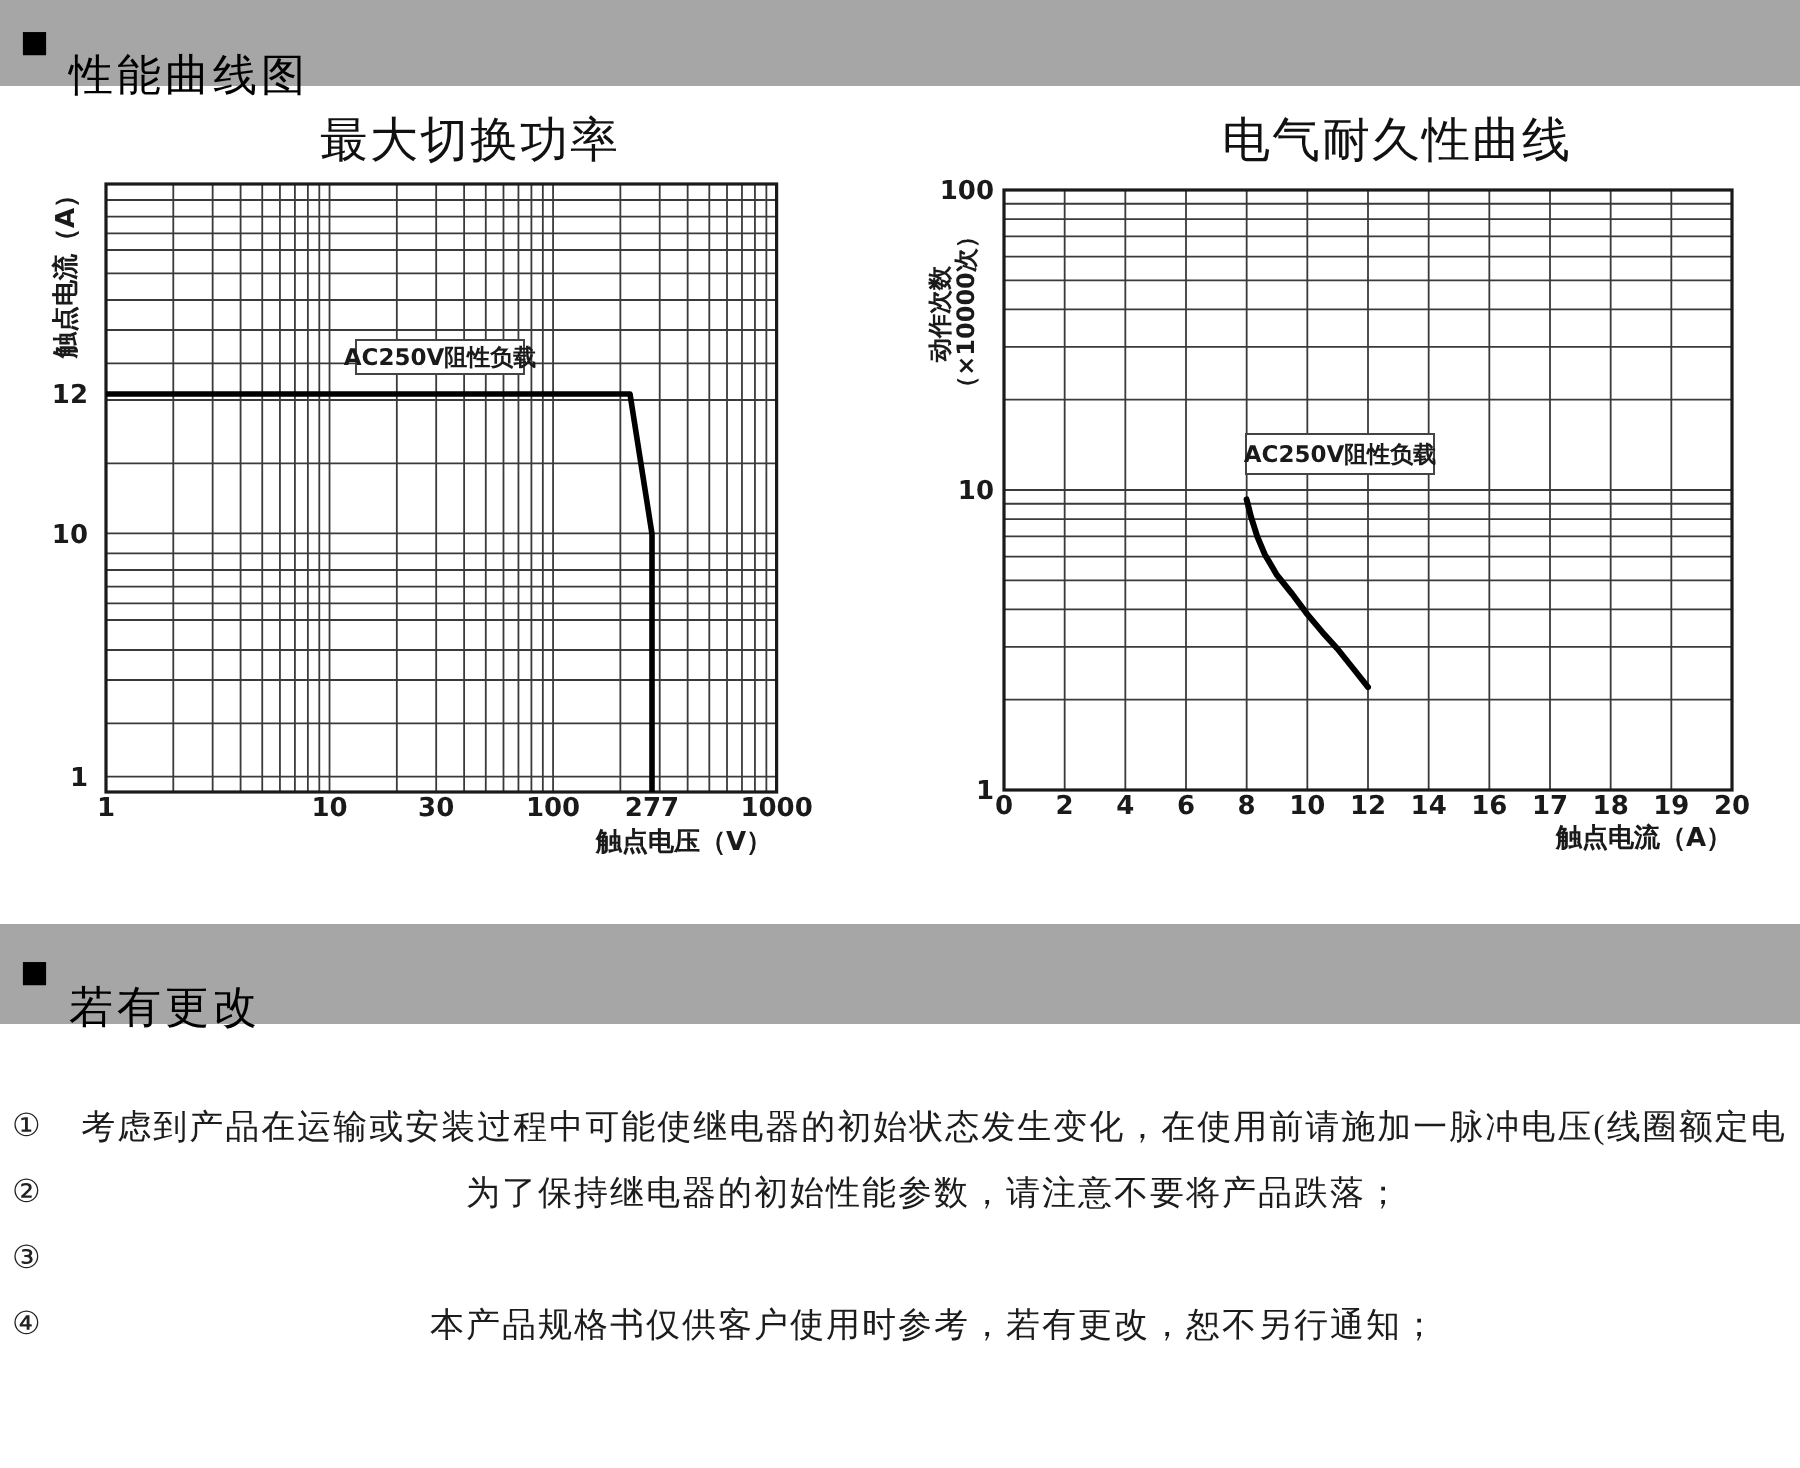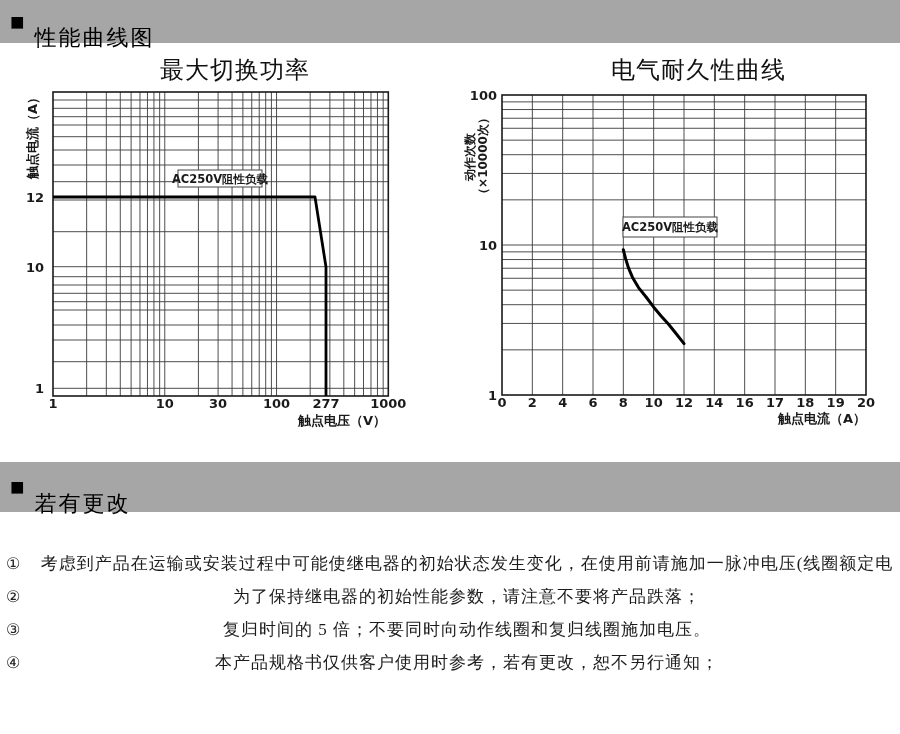--- a/index.html
+++ b/index.html
@@ -202,21 +202,20 @@
     </div>
     <div class="note-row">
       <div class="note-marker">②</div>
       <div class="note-lines">
         <div class="note-line">为了保持继电器的初始性能参数，请注意不要将产品跌落；</div>
       </div>
     </div>
     <div class="note-row">
       <div class="note-marker">③</div>
       <div class="note-lines">
-        <div class="note-line">复归时间的 5 倍；不要同时向动作线圈和复归线圈施加电压。</div>
       </div>
     </div>
     <div class="note-row">
       <div class="note-marker">④</div>
       <div class="note-lines">
         <div class="note-line">本产品规格书仅供客户使用时参考，若有更改，恕不另行通知；</div>
       </div>
     </div>
   </div>
 

